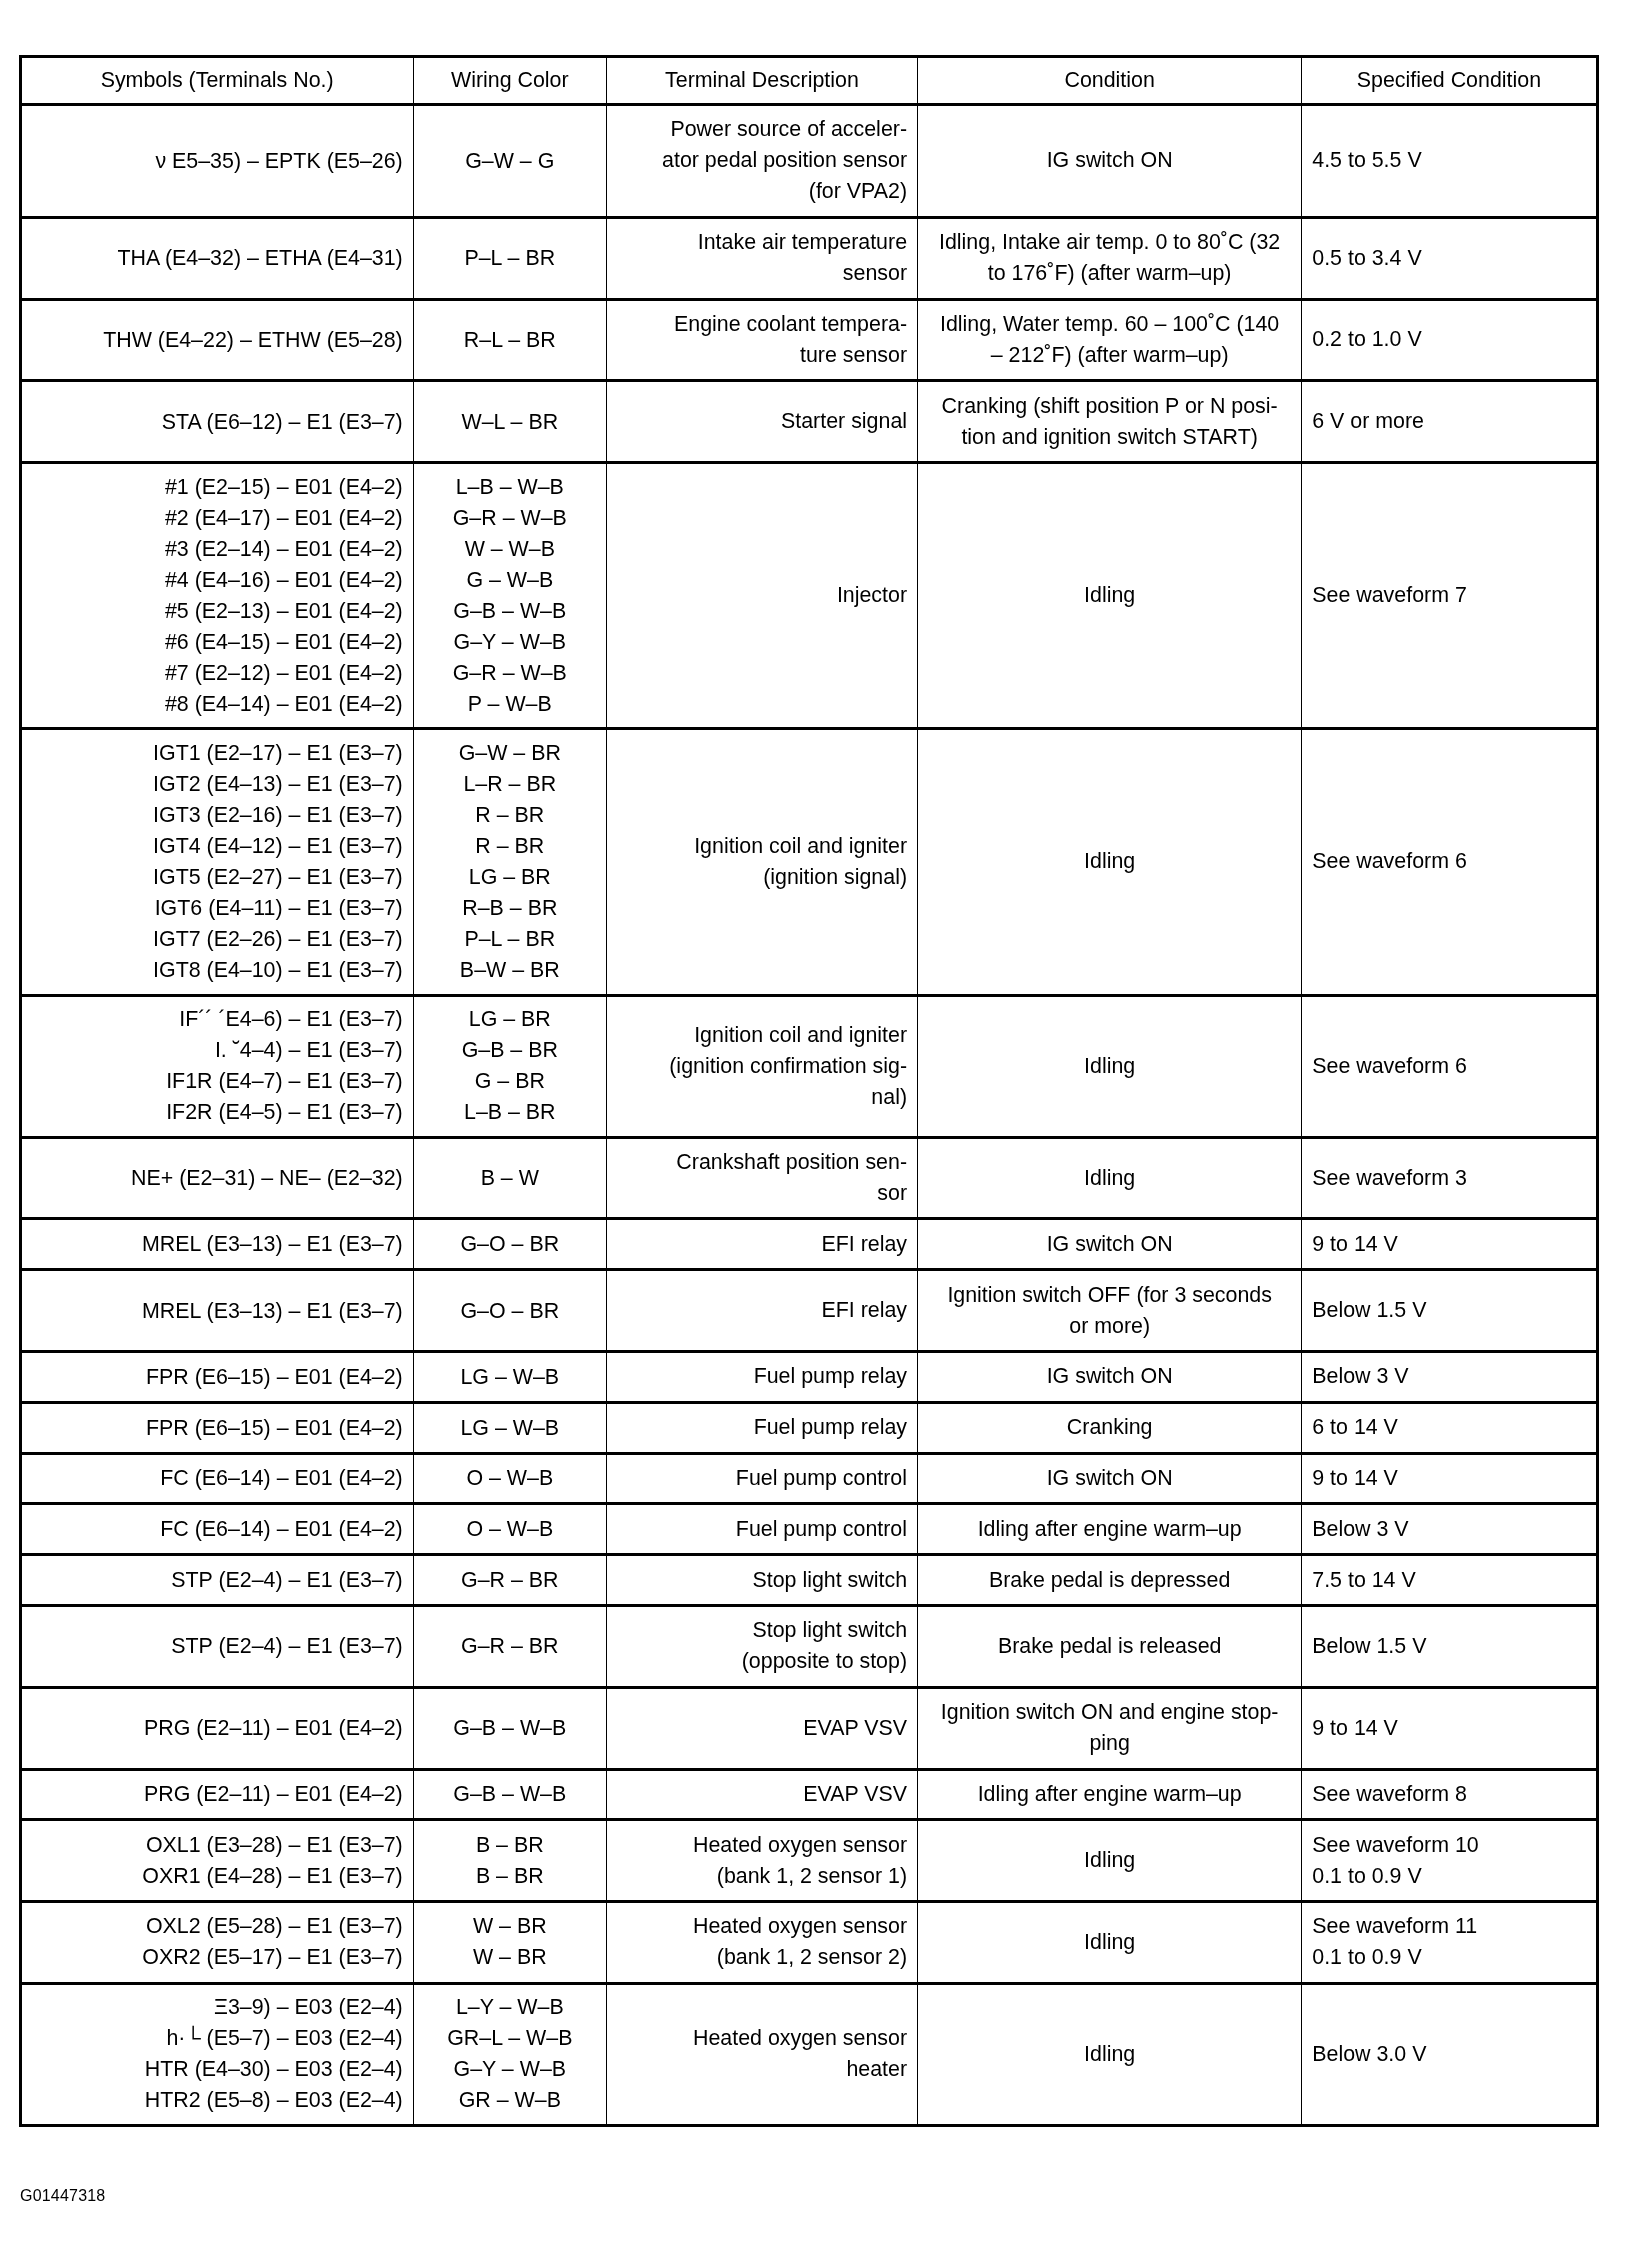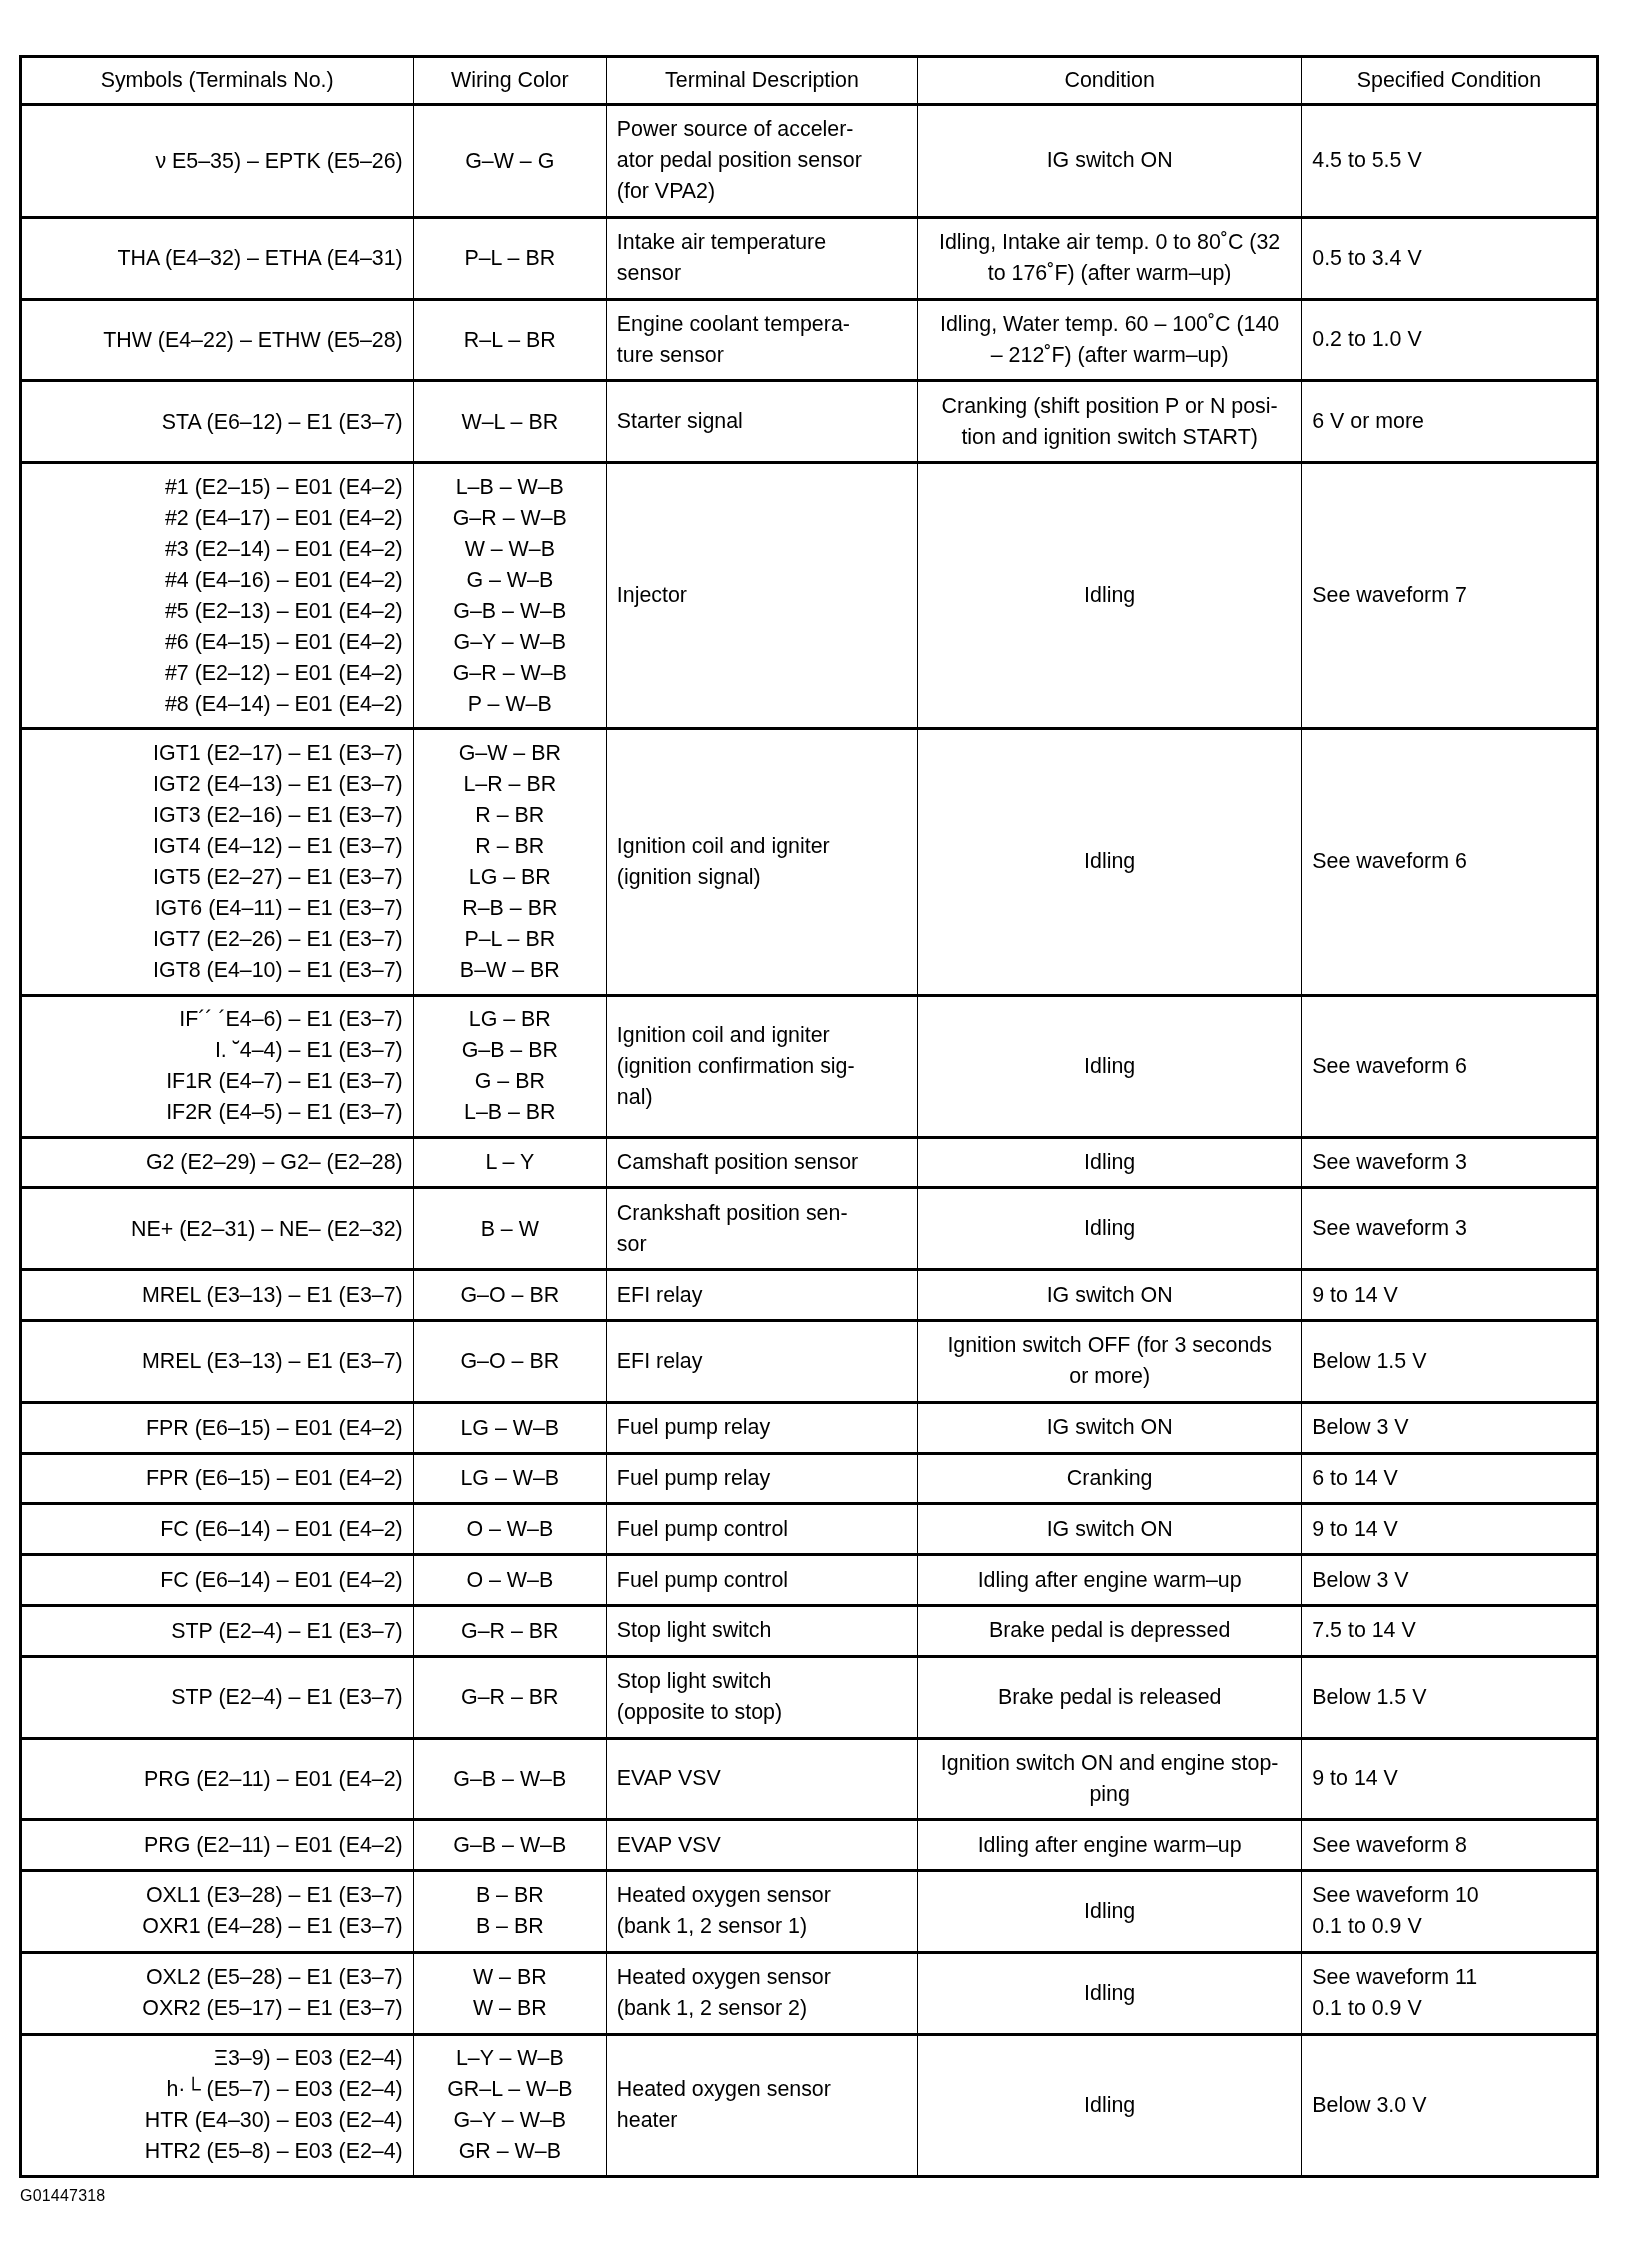--- a/index.html
+++ b/index.html
@@ -67,21 +67,21 @@
     display: block;
   }
   .cell-pad-center {
     padding: 9.2px 6.7px;
     display: block;
     text-align: center;
   }
 
   td.sym   { text-align: right; }
   td.color { text-align: center; margin-left: 16px; }
-  td.desc  { text-align: left; }
+  td.desc  { text-align: right; }
   td.cond  { text-align: center; }
   td.spec5 { text-align: left; }
 
   
   tr.grp > td, tr.grp > th { border-top: 3.4px solid #000; }
 
   
   .stack {
     display: block;
     padding: 7.6px 10px 7.6px 10px;
@@ -350,43 +350,20 @@
             </span>
           </td>
           <td class="spec5">
             <span class="twoline">
               <span class="ln">See waveform 6</span>
             </span>
           </td>
         </tr>
         <tr class="grp">
           <td class="sym">
-            <span class="cell-pad">G2 (E2–29) – G2– (E2–28)</span>
-          </td>
-          <td class="color">
-            <span class="cell-pad-center">L – Y</span>
-          </td>
-          <td class="desc">
-            <span class="twoline">
-              <span class="ln">Camshaft position sensor</span>
-            </span>
-          </td>
-          <td class="cond">
-            <span class="twoline">
-              <span class="ln">Idling</span>
-            </span>
-          </td>
-          <td class="spec5">
-            <span class="twoline">
-              <span class="ln">See waveform 3</span>
-            </span>
-          </td>
-        </tr>
-        <tr class="grp">
-          <td class="sym">
             <span class="cell-pad">NE+ (E2–31) – NE– (E2–32)</span>
           </td>
           <td class="color">
             <span class="cell-pad-center">B – W</span>
           </td>
           <td class="desc">
             <span class="twoline">
               <span class="ln">Crankshaft position sen-</span>
               <span class="ln">sor</span>
             </span>

